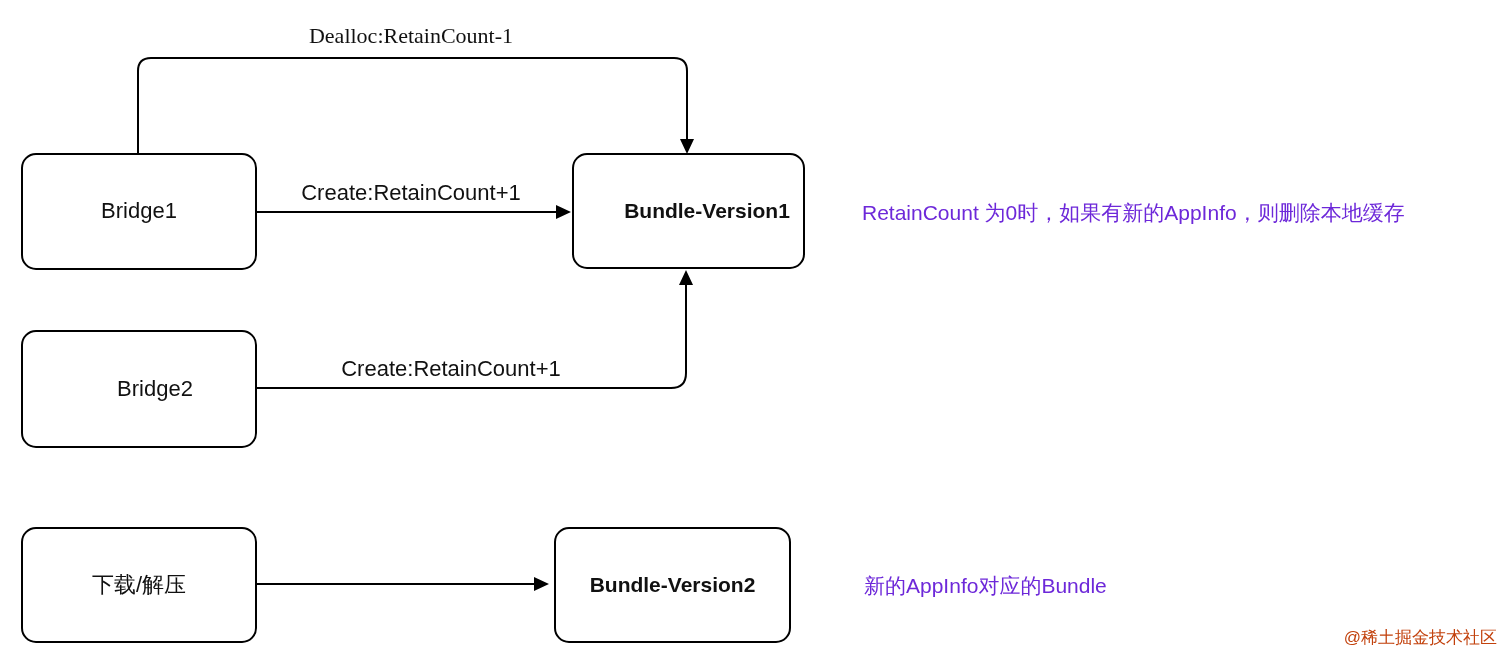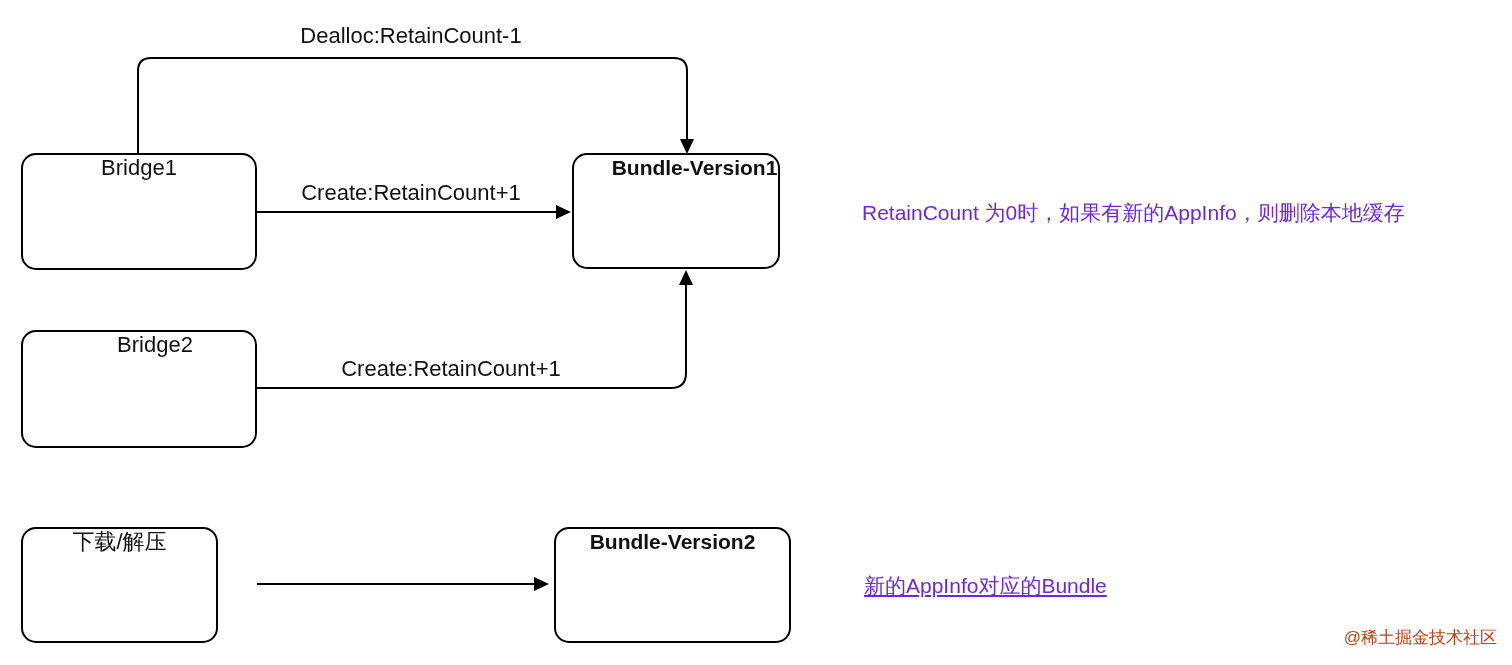--- a/index.html
+++ b/index.html
@@ -33,52 +33,53 @@
     fill: #000000;
     stroke: none;
   }
   .node {
     position: absolute;
     box-sizing: border-box;
     border: 2px solid #000000;
     border-radius: 15px;
     background: #ffffff;
     display: flex;
+    align-items: center;
     justify-content: center;
     font-size: 22px;
     line-height: 1.2;
     white-space: nowrap;
   }
   .node.bold {
     font-weight: bold;
     font-size: 21px;
   }
   .node-bridge1   { left: 21px;  top: 153px; width: 236px; height: 117px; }
   .node-bridge2   { left: 21px;  top: 330px; width: 236px; height: 118px; padding-left: 32px; }
-  .node-download  { left: 21px;  top: 527px; width: 197px; height: 116px; }
-  .node-bundle1   { left: 572px; top: 153px; width: 208px; height: 116px; padding-left: 37px; }
+  .node-download  { left: 21px;  top: 527px; width: 236px; height: 116px; }
+  .node-bundle1   { left: 572px; top: 153px; width: 233px; height: 116px; padding-left: 37px; }
   .node-bundle2   { left: 554px; top: 527px; width: 237px; height: 116px; }
   .edge-label {
     position: absolute;
     font-size: 22px;
     white-space: nowrap;
     text-align: center;
     color: #111111;
   }
-  .label-dealloc { left: 261px; top: 23px;  width: 300px; }
+  .label-dealloc { left: 261px; top: 23px;  width: 300px; font-family: Liberation Serif, serif; }
   .label-create1 { left: 261px; top: 180px; width: 300px; }
   .label-create2 { left: 301px; top: 356px; width: 300px; }
   .annotation {
     position: absolute;
     font-size: 21px;
     white-space: nowrap;
     color: #6d28d9;
   }
   .annotation-bundle1 { left: 862px; top: 199px; }
-  .annotation-bundle2 { left: 864px; top: 572px; text-decoration: underline; }
+  .annotation-bundle2 { left: 864px; top: 572px; }
   .watermark {
     position: absolute;
     right: 15px;
     top: 626px;
     font-size: 17px;
     color: #c2410c;
     white-space: nowrap;
   }
 </style>
 </head>

